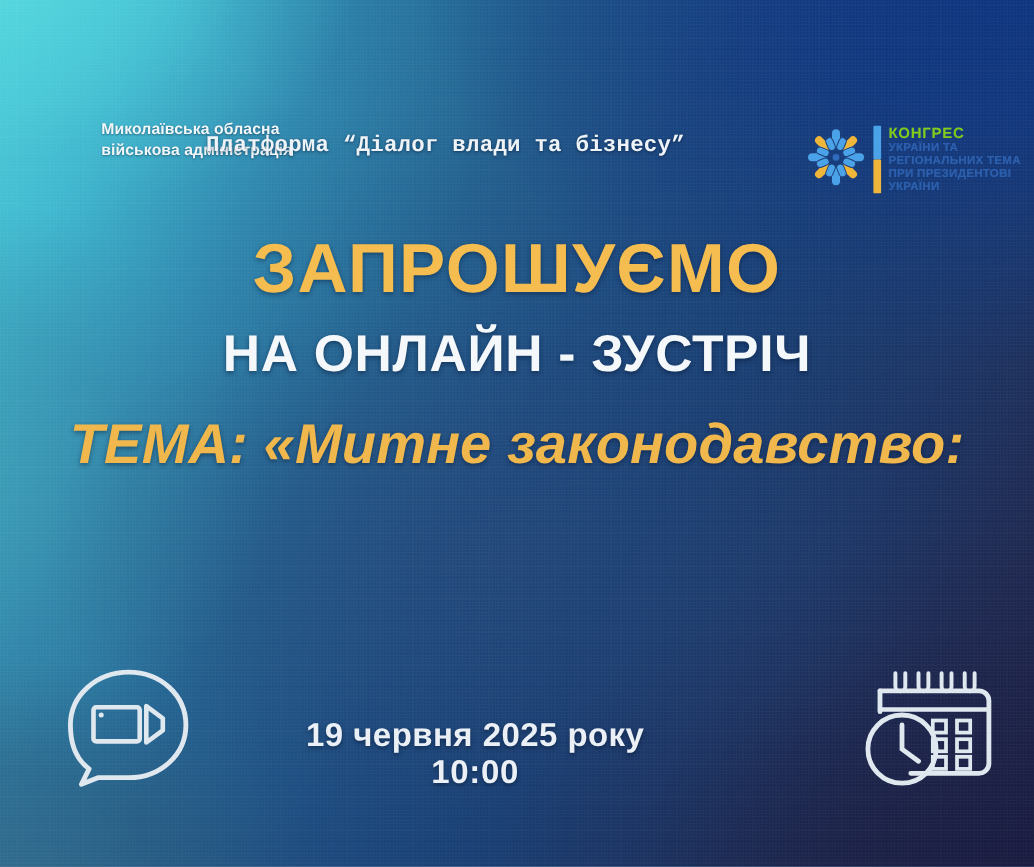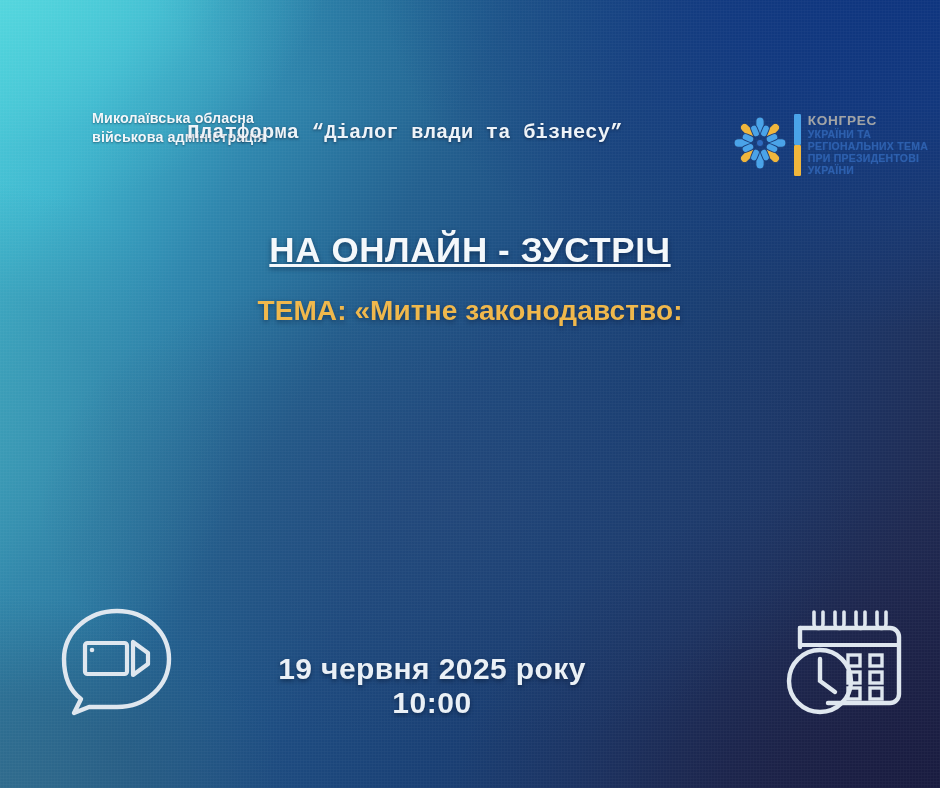--- a/index.html
+++ b/index.html
@@ -120,54 +120,54 @@
   }
   .emblem { width:62px; height:76px; flex:0 0 62px; }
   .sep-bar { width:11px; height:62px; flex:0 0 11px; margin:0 5px 0 1px; }
   .congress-text {
     color:#2f63b4;
     font-weight:bold;
     line-height:1.14;
     letter-spacing:.2px;
     text-shadow:0 0 1px rgba(50,110,190,.5);
   }
-  .congress-text .l1 { font-size:13.6px; color:#a3a3a3; letter-spacing:.7px; }
+  .congress-text .l1 { font-size:13.6px; color:#84cc16; letter-spacing:.7px; }
   .congress-text .l2,
   .congress-text .l3,
   .congress-text .l4,
   .congress-text .l5 { font-size:10.5px; color:#2d5fad; letter-spacing:.25px; }
 
   
   .headline {
     position:absolute; top:212px; left:0; width:100%;
     text-align:center;
   }
   .h-invite {
     font-size:63px; font-weight:bold;
     color:#f5bd4f;
     letter-spacing:1.2px;
     line-height:1.02;
     text-shadow:0 2px 5px rgba(0,20,50,.42);
   }
   .h-online {
     margin-top:20px;
-    font-size:35px; font-weight:bold;
+    font-size:47px; font-weight:bold;
     color:#f4f8fb;
     letter-spacing:.6px;
     line-height:1.05;
     text-shadow:0 2px 5px rgba(0,20,50,.5);
-    text-decoration:underline;
   }
   .h-topic {
     margin-top:22px;
-    font-size:28px; font-weight:bold;
+    font-size:51px; font-weight:bold;
     color:#f0b84c;
     line-height:1.42;
     letter-spacing:.1px;
     text-shadow:0 2px 5px rgba(0,20,50,.45);
+    font-style:italic;
   }
   .h-topic .tline { display:block; }
 
   
   .footer { position:absolute; left:0; bottom:0; width:100%; height:230px; }
 
   .datetime {
     position:absolute; left:0; bottom:68px; width:864px;
     text-align:center;
     color:#eaf0f6;
@@ -243,20 +243,21 @@
           <div class="l1">КОНГРЕС</div>
           <div class="l2">УКРАЇНИ ТА</div>
           <div class="l3">РЕГІОНАЛЬНИХ ТЕМА</div>
           <div class="l4">ПРИ ПРЕЗИДЕНТОВІ</div>
           <div class="l5">УКРАЇНИ</div>
         </div>
       </div>
     </div>
 
     <div class="headline">
+      <div class="h-invite">ЗАПРОШУЄМО</div>
 
       <div class="h-online">НА ОНЛАЙН - ЗУСТРІЧ</div>
 
       <div class="h-topic">
         <span class="tline">ТЕМА: «Митне законодавство:</span>
       </div>
     </div>
 
     <div class="footer">
 

